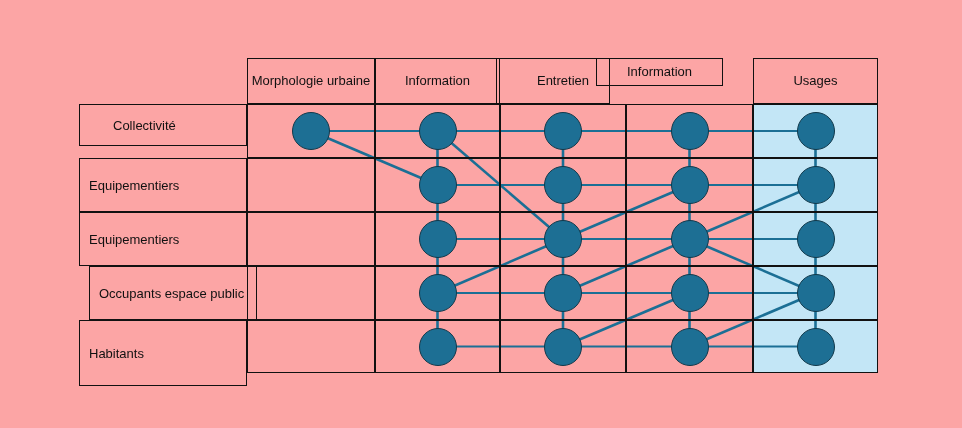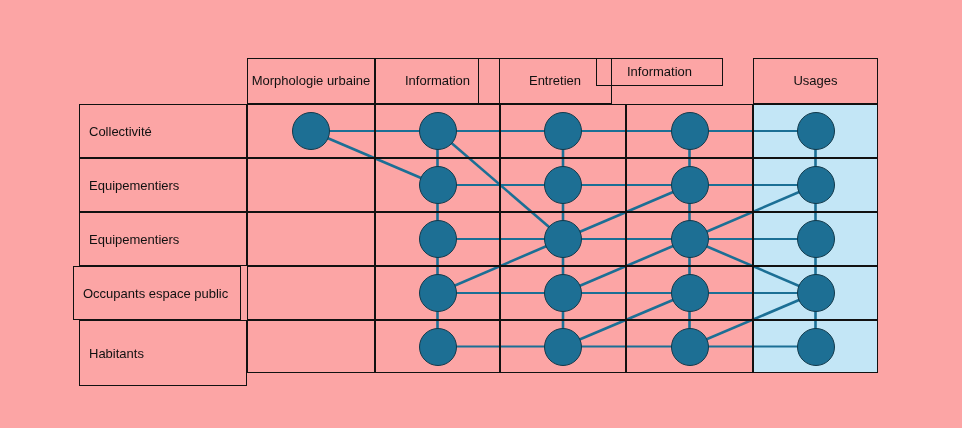--- a/index.html
+++ b/index.html
@@ -64,41 +64,41 @@
       <line x1="689.5" y1="346.5" x2="815.5" y2="293" stroke="#1b6f95" stroke-width="2.6"></line>
     </svg>
 
   <div id="header-layer">
       <div class="hdrcell" style="left: 247px; top: 58px; width: 128px; height: 46px;">
         <span>Morphologie urbaine</span>
       </div>
       <div class="hdrcell" style="left: 375px; top: 58px; width: 125px; height: 46px;">
         <span>Information</span>
       </div>
-      <div class="hdrcell" style="left: 478px; top: 58px; width: 134px; height: 46px; padding-left: 20px;">
+      <div class="hdrcell" style="left: 496px; top: 58px; width: 114px; height: 46px; padding-left: 20px;">
         <span>Entretien</span>
       </div>
       <div class="hdrcell" style="left: 596px; top: 58px; width: 127px; height: 28px;">
         <span>Information</span>
       </div>
       <div class="hdrcell" style="left: 753px; top: 58px; width: 125px; height: 46px;">
         <span>Usages</span>
       </div>
     </div>
   <div id="rowlabel-layer">
-      <div class="rowcell" style="left: 79px; top: 104px; width: 168px; height: 54px;">
+      <div class="rowcell" style="left: 79px; top: 104px; width: 168px; height: 42px; padding-left: 24px;">
         <span>Collectivité</span>
       </div>
       <div class="rowcell" style="left: 79px; top: 158px; width: 168px; height: 54px;">
         <span>Equipementiers</span>
       </div>
       <div class="rowcell" style="left: 79px; top: 212px; width: 168px; height: 54px;">
         <span>Equipementiers</span>
       </div>
-      <div class="rowcell" style="left: 73px; top: 266px; width: 168px; height: 54px;">
+      <div class="rowcell" style="left: 89px; top: 266px; width: 168px; height: 54px;">
         <span>Occupants espace public</span>
       </div>
       <div class="rowcell" style="left: 79px; top: 320px; width: 168px; height: 66px;">
         <span>Habitants</span>
       </div>
     </div>
   <div id="cell-layer">
       <div class="cellbox" style="left: 247px; top: 104px; width: 128px; height: 54px;"></div>
       <div class="cellbox" style="left: 247px; top: 158px; width: 128px; height: 54px;"></div>
       <div class="cellbox" style="left: 247px; top: 212px; width: 128px; height: 54px;"></div>

